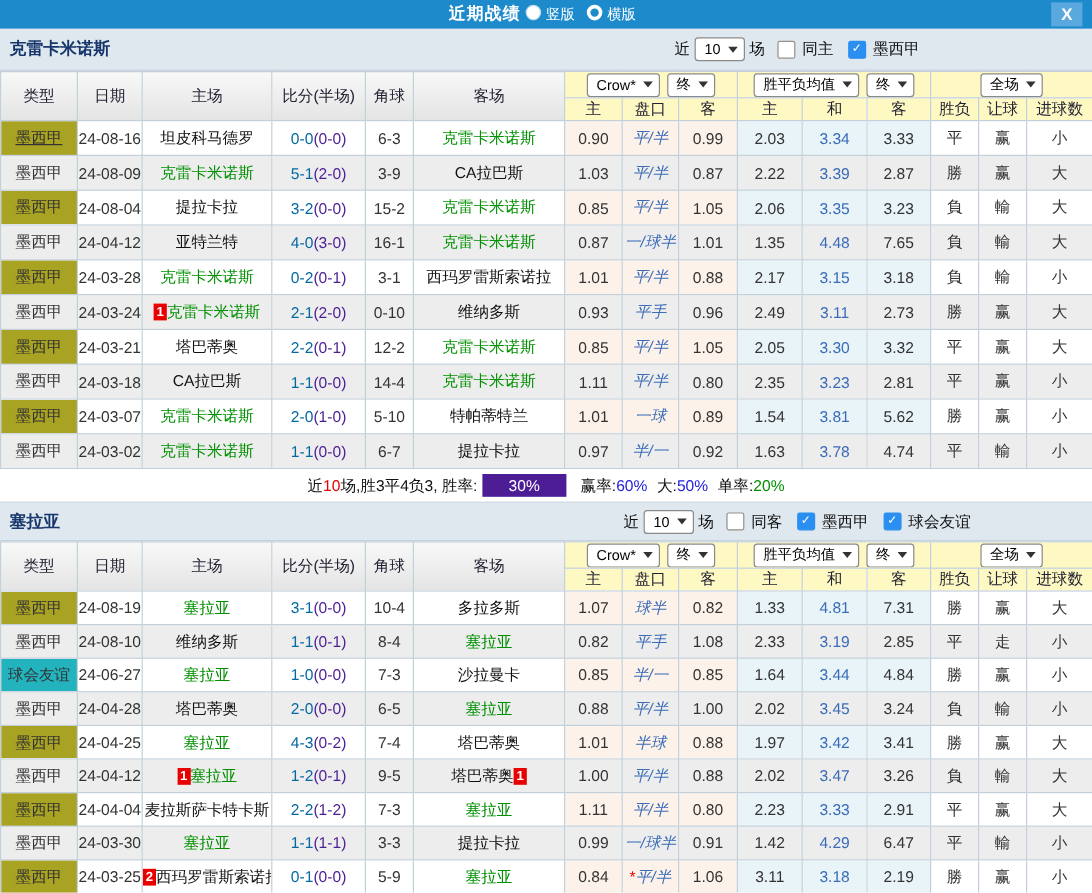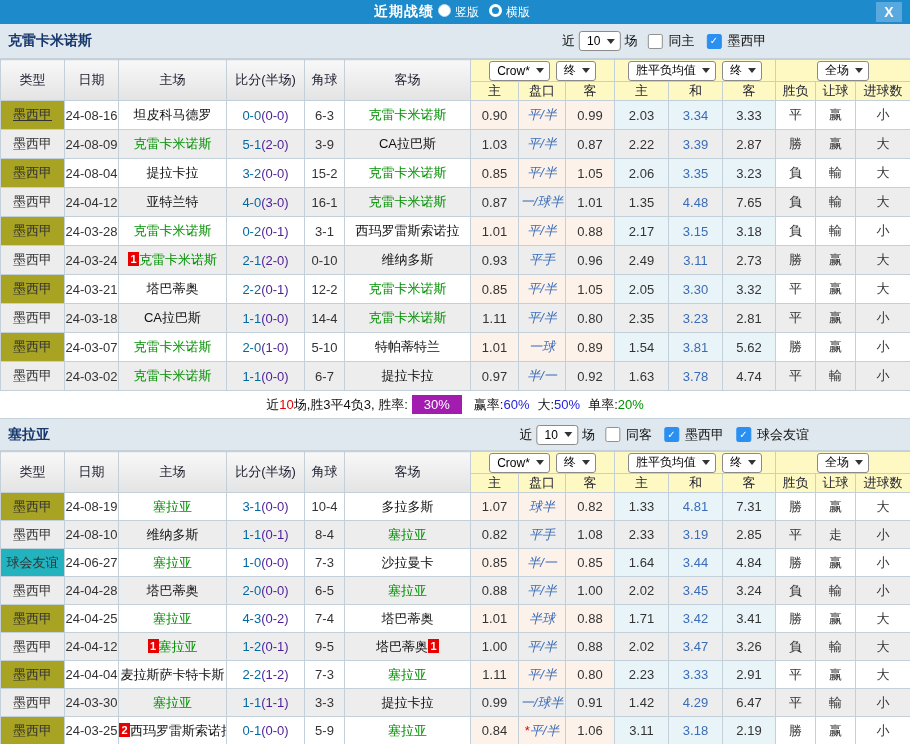--- a/index.html
+++ b/index.html
@@ -59,21 +59,21 @@
   .star{color:#e60000;}
   .mean-h,.mean-a{color:#333;}
   .mean-d{color:#3a6cb8;}
   td.res-w{color:#e00000;}
   td.res-l{color:#088000;}
   td.res-d{color:#1212d0;}
   
   .summary{height:27px;display:flex;align-items:center;justify-content:center;font-size:13px;
            background:#fff;border-bottom:1px solid #c5d2dc;color:#111;white-space:nowrap;}
   .sum-red{color:#e60000;}
-  .sum-badge{background:#a21caf;color:#fff;padding:2px 12px;margin:0 4px;}
+  .sum-badge{background:#4c1d95;color:#fff;padding:2px 22px;margin:0 4px;}
   .sum-blue{color:#2222dd;}
   .sum-green{color:#009000;}
   .sum-part{margin-left:8px;}
 </style>
 </head>
 <body>
 
 <div class="window">
 
   <div class="titlebar">
@@ -521,21 +521,21 @@
         <tr>
           <td class="type-league">墨西甲</td>
           <td>24-04-25</td>
           <td><span class="team-g">塞拉亚</span></td>
           <td><span class="ft">4-3</span><span class="ht">(0-2)</span></td>
           <td>7-4</td>
           <td><span class="club">塔巴蒂奥</span></td>
           <td class="bg-o">1.01</td>
           <td class="bg-o"><span class="hcap">半球</span></td>
           <td class="bg-o">0.88</td>
-          <td class="bg-m"><span class="mean-h">1.71</span></td>
+          <td class="bg-m"><span class="mean-h">1.97</span></td>
           <td class="bg-m"><span class="mean-d">3.42</span></td>
           <td class="bg-m"><span class="mean-a">3.41</span></td>
           <td class="res-w">勝</td>
           <td class="res-w">赢</td>
           <td class="res-w">大</td>
         </tr>
         <tr class="alt">
           <td class="type-league">墨西甲</td>
           <td>24-04-12</td>
           <td><span class="card">1</span><span class="team-g">塞拉亚</span></td>

